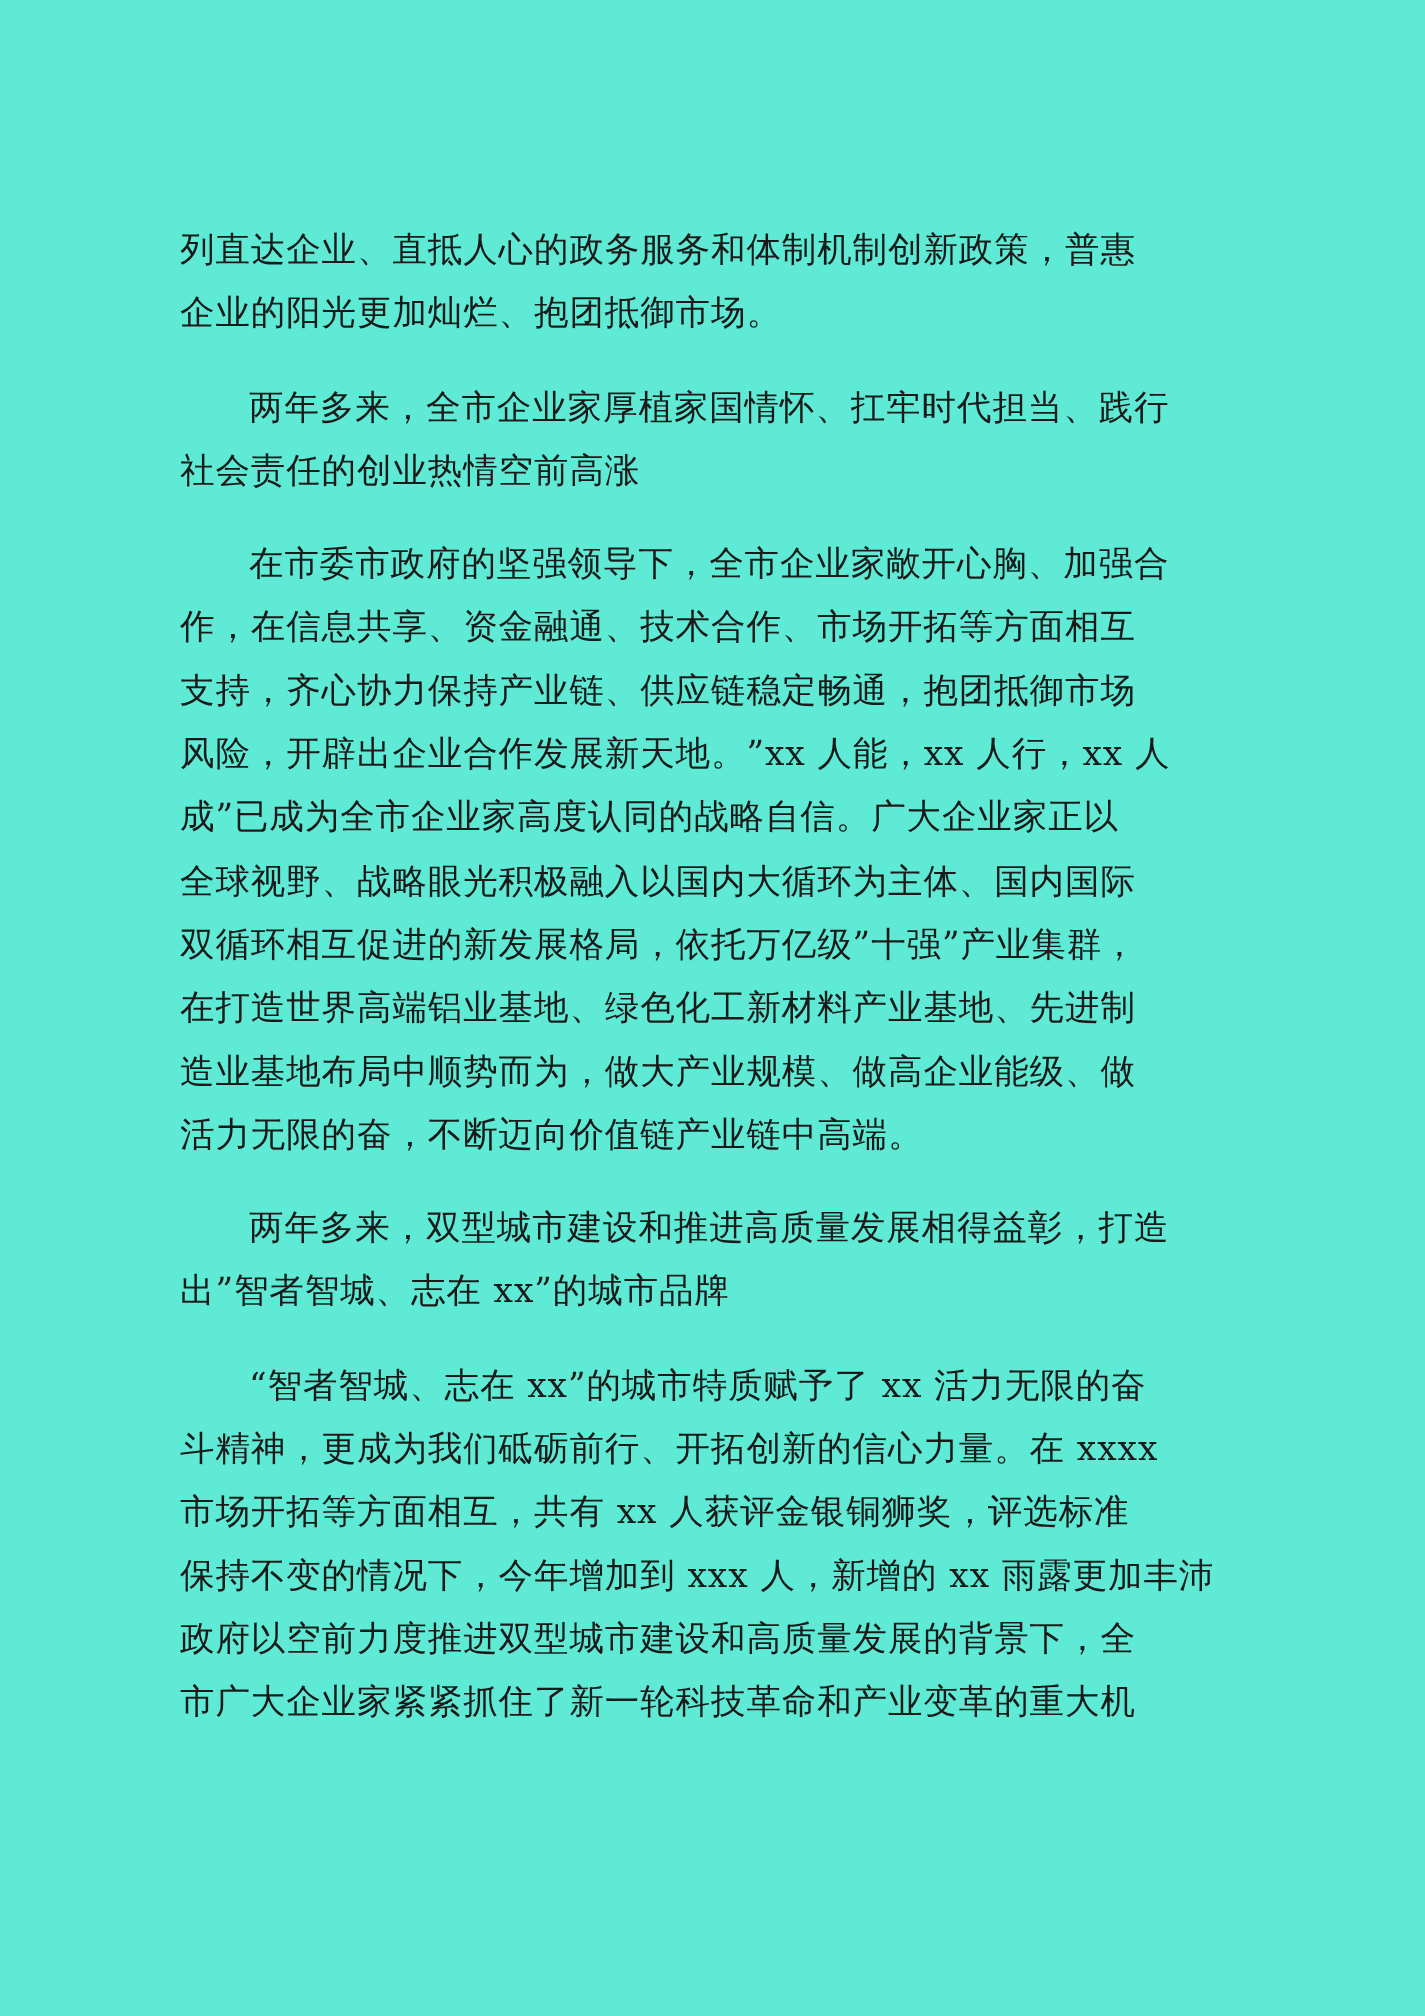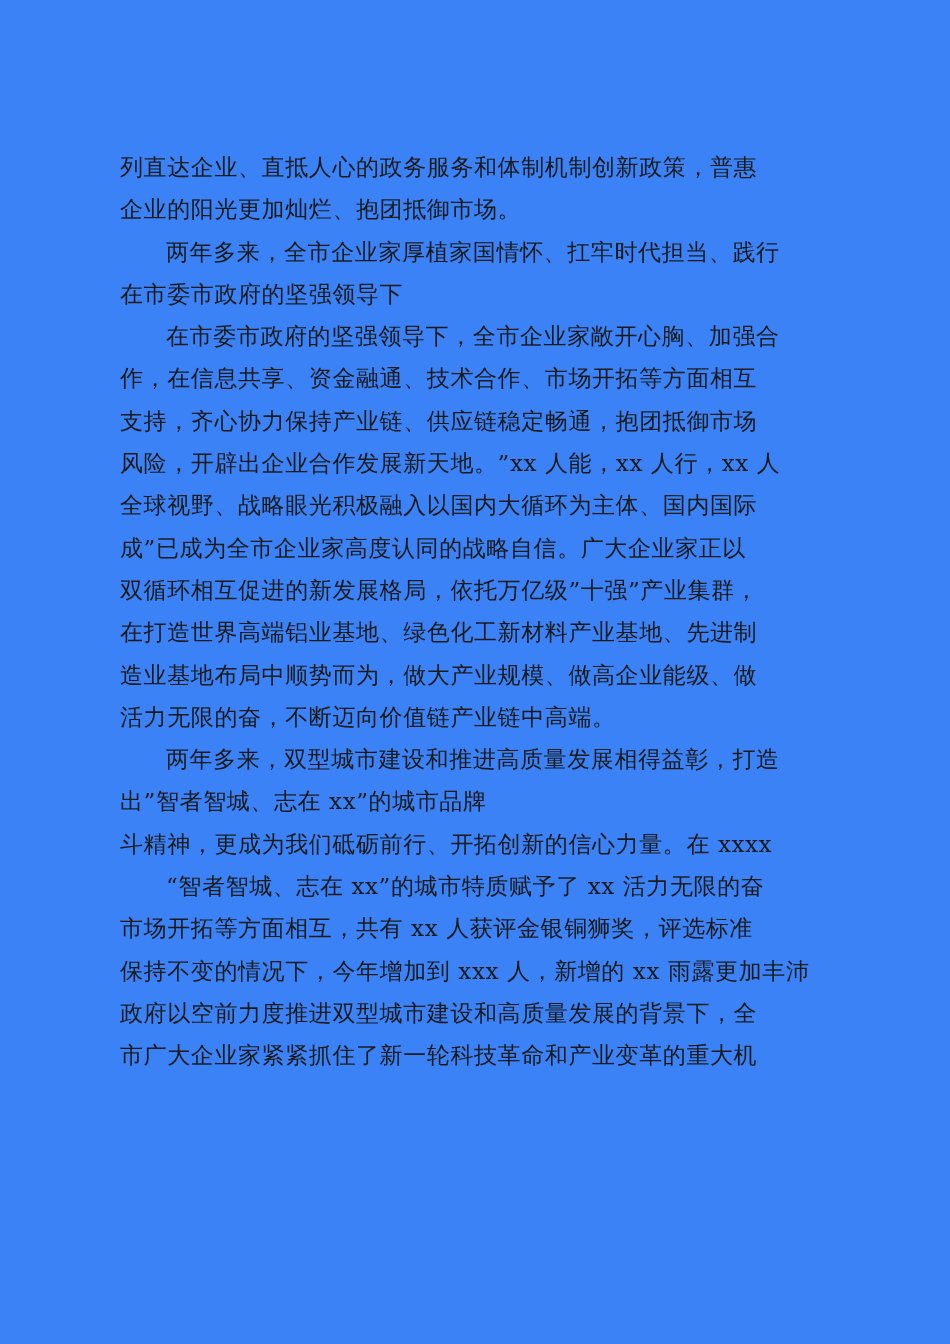--- a/index.html
+++ b/index.html
@@ -1,67 +1,67 @@
 <!DOCTYPE html>
 <html><head>
   <meta charset="utf-8">
   <style>
     html, body { margin: 0; padding: 0; background: #ffffff; }
     body { width: 950px; height: 1344px; position: relative; overflow: hidden; }
     .page {
-      position: absolute; left: 0; top: 0; width: 950px; height: 1344px; background: #3b82f6;
+      position: absolute; left: 0; top: 0; width: 950px; height: 1344px; background: #5eead4;
     }
     .content {
       position: absolute; left: 120px; top: 146px; width: 720px;
       font-family: "DejaVu Serif", "Liberation Serif", serif;
       color: #1a1a1a;
       font-size: 23px;
     }
     .line {
       height: 42.3px; line-height: 42.3px; white-space: nowrap;
       letter-spacing: 0.6px;
     }
-    .indent { padding-left: 46px; }
+    .indent { padding-left: 46px; margin-top: 20px; }
   </style>
 </head>
 <body>
 
 <div class="page">
   <div class="content">
 
     <div>
       <div class="line">列直达企业、直抵人心的政务服务和体制机制创新政策，普惠</div>
       <div class="line">企业的阳光更加灿烂、抱团抵御市场。</div>
     </div>
 
     <div>
       <div class="line indent">两年多来，全市企业家厚植家国情怀、扛牢时代担当、践行</div>
-      <div class="line">在市委市政府的坚强领导下</div>
+      <div class="line">社会责任的创业热情空前高涨</div>
     </div>
 
     <div>
       <div class="line indent">在市委市政府的坚强领导下，全市企业家敞开心胸、加强合</div>
       <div class="line">作，在信息共享、资金融通、技术合作、市场开拓等方面相互</div>
       <div class="line">支持，齐心协力保持产业链、供应链稳定畅通，抱团抵御市场</div>
       <div class="line">风险，开辟出企业合作发展新天地。”xx 人能，xx 人行，xx 人</div>
+      <div class="line">成”已成为全市企业家高度认同的战略自信。广大企业家正以</div>
       <div class="line">全球视野、战略眼光积极融入以国内大循环为主体、国内国际</div>
-      <div class="line">成”已成为全市企业家高度认同的战略自信。广大企业家正以</div>
       <div class="line">双循环相互促进的新发展格局，依托万亿级”十强”产业集群，</div>
       <div class="line">在打造世界高端铝业基地、绿色化工新材料产业基地、先进制</div>
       <div class="line">造业基地布局中顺势而为，做大产业规模、做高企业能级、做</div>
       <div class="line">活力无限的奋，不断迈向价值链产业链中高端。</div>
     </div>
 
     <div>
       <div class="line indent">两年多来，双型城市建设和推进高质量发展相得益彰，打造</div>
       <div class="line">出”智者智城、志在 xx”的城市品牌</div>
     </div>
 
     <div>
+      <div class="line indent">“智者智城、志在 xx”的城市特质赋予了 xx 活力无限的奋</div>
       <div class="line">斗精神，更成为我们砥砺前行、开拓创新的信心力量。在 xxxx</div>
-      <div class="line indent">“智者智城、志在 xx”的城市特质赋予了 xx 活力无限的奋</div>
       <div class="line">市场开拓等方面相互，共有 xx 人获评金银铜狮奖，评选标准</div>
       <div class="line">保持不变的情况下，今年增加到 xxx 人，新增的 xx 雨露更加丰沛</div>
       <div class="line">政府以空前力度推进双型城市建设和高质量发展的背景下，全</div>
       <div class="line">市广大企业家紧紧抓住了新一轮科技革命和产业变革的重大机</div>
     </div>
   </div>
 </div>
 
 </body></html>

